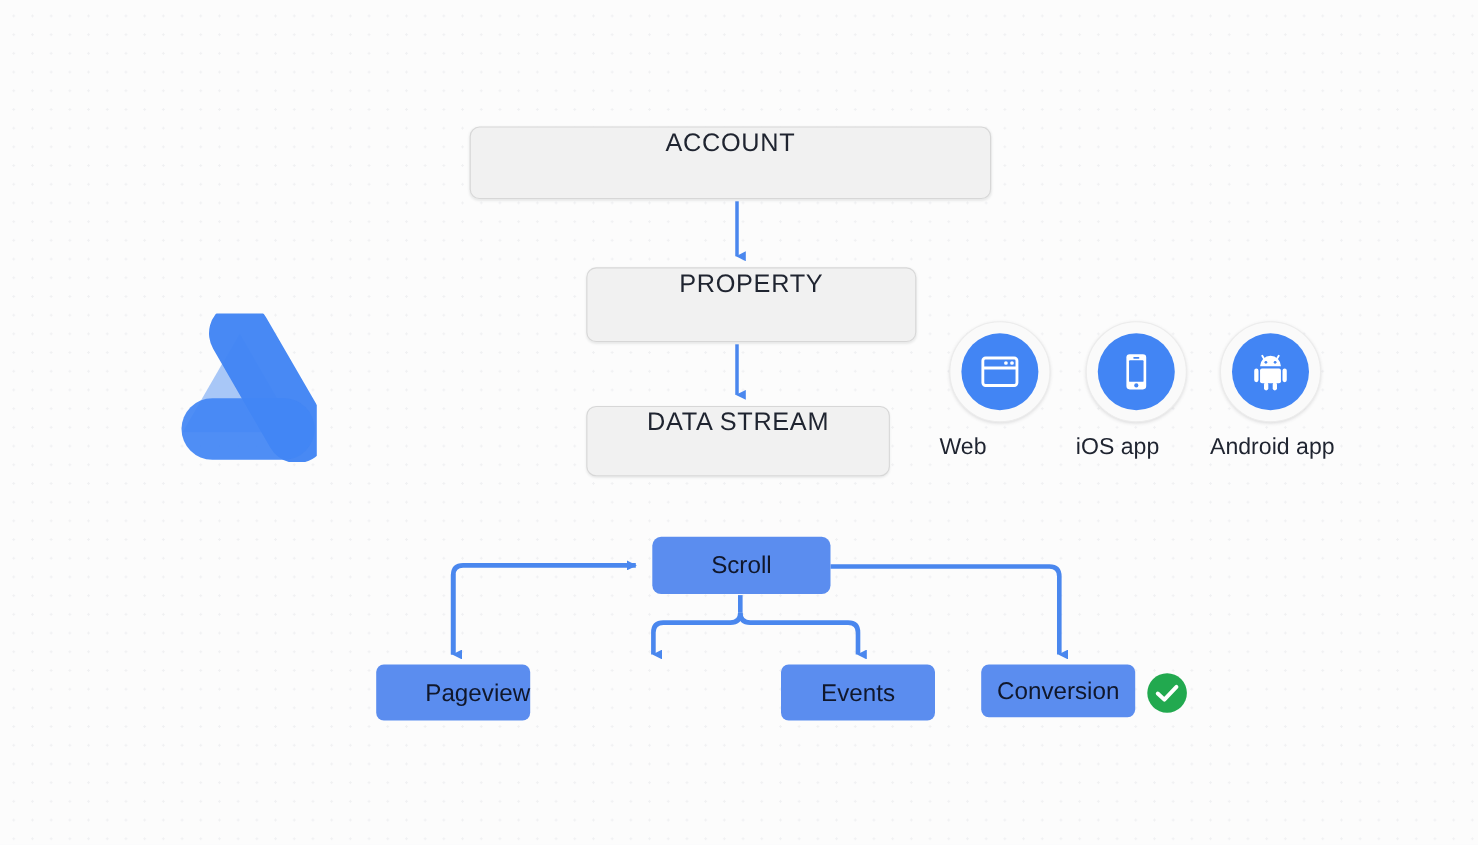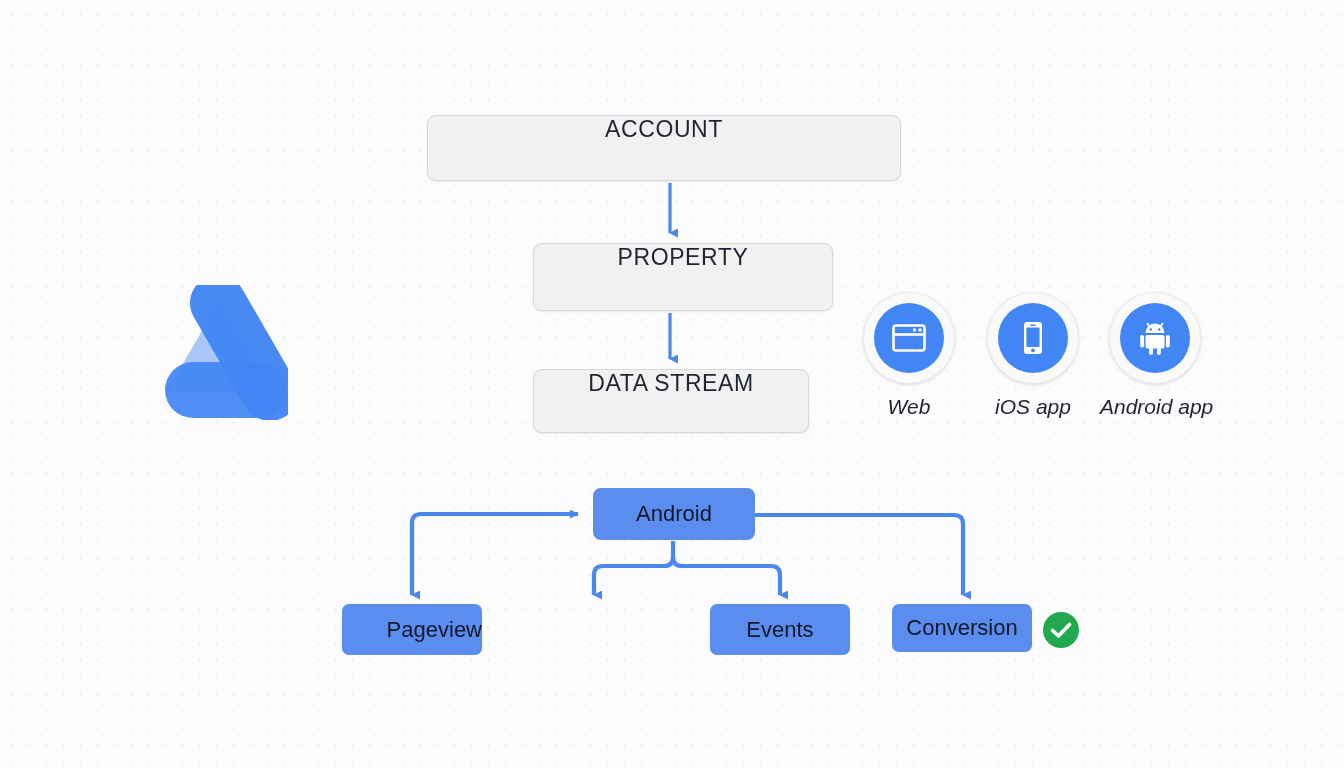--- a/index.html
+++ b/index.html
@@ -89,22 +89,21 @@
     left: 0; top: 0;
     width: 1344px;
     height: 768px;
     pointer-events: none;
   }
 
   
   .platform {
     position: absolute;
     width: 110px;
-    text-align: center;
-    font-style: italic;
+    text-align: left;
   }
   #plat-web     { left: 854px; top: 292px; }
   #plat-ios     { left: 978px; top: 292px; }
   #plat-android { left: 1100px; top: 292px; }
 
   .plat-ring {
     width: 92px;
     height: 92px;
     margin: 0 auto;
     border-radius: 50%;
@@ -187,21 +186,21 @@
 
   <div class="grey-box" id="box-property">
     <span class="label">PROPERTY</span>
   </div>
 
   <div class="grey-box" id="box-stream">
     <span class="label">DATA STREAM</span>
   </div>
 
   <div class="blue-box" id="box-events">
-    <span class="label">Android</span>
+    <span class="label">Scroll</span>
   </div>
 
   <div class="blue-box" id="box-pageview">
     <span class="label">Pageview</span>
   </div>
 
 
   <div class="blue-box" id="box-click">
     <span class="label">Events</span>
   </div>

